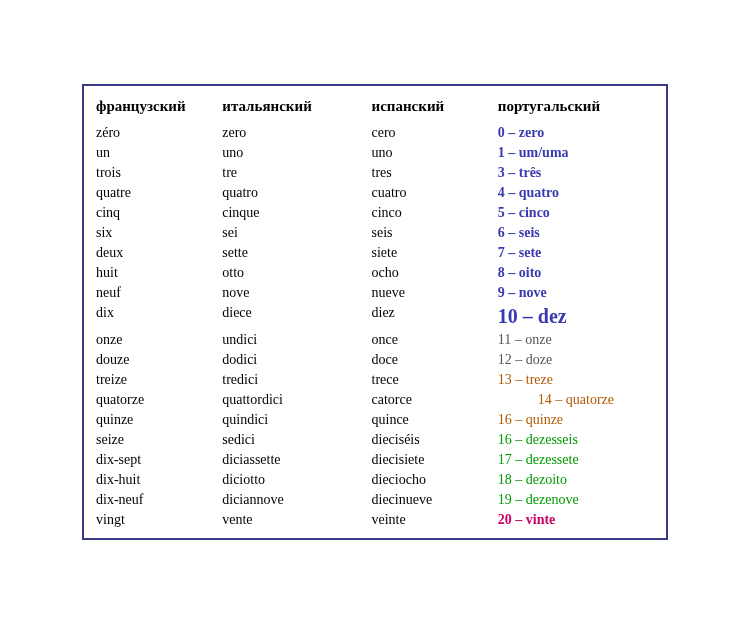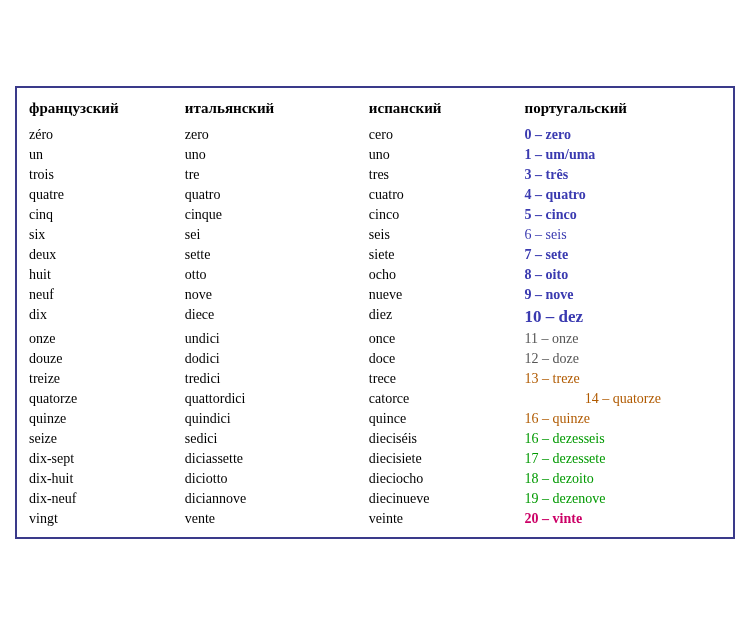--- a/index.html
+++ b/index.html
@@ -8,21 +8,21 @@
       height: 624px;
       background: #fff;
       font-family: 'Comic Sans MS', 'Chalkboard SE', cursive;
       display: flex;
       align-items: center;
       justify-content: center;
     }
     .table-container {
       border: 2px solid #3a3a8a;
       background: #fff;
-      width: 720px;
+      width: 586px;
       padding: 8px 4px;
     }
     table {
       width: 100%;
       border-collapse: collapse;
     }
     th {
       font-size: 15px;
       color: #000;
       font-weight: bold;
@@ -38,25 +38,25 @@
     .col-fr { width: 22%; }
     .col-it { width: 26%; }
     .col-es { width: 22%; }
     .col-pt { width: 30%; }
     .pt-0  { color: #3a3ab0; font-weight: bold; }
     .pt-1  { color: #3a3ab0; font-weight: bold; }
     .pt-2  { color: #3a3ab0; font-weight: bold; }
     .pt-3  { color: #3a3ab0; font-weight: bold; }
     .pt-4  { color: #3a3ab0; font-weight: bold; }
     .pt-5  { color: #3a3ab0; font-weight: bold; margin-top: 13px; }
-    .pt-6  { color: #3a3ab0; font-weight: normal; }
+    .pt-6  { color: #3a3ab0; font-weight: bold; }
     .pt-7  { color: #3a3ab0; font-weight: bold; }
     .pt-8  { color: #3a3ab0; font-weight: bold; }
     .pt-9  { color: #3a3ab0; font-weight: bold; }
-    .pt-10 { color: #3a3ab0; font-weight: bold; font-size: 17px; }
+    .pt-10 { color: #3a3ab0; font-weight: bold; font-size: 20px; }
     .pt-11 { color: #555; }
     .pt-12 { color: #555; }
     .pt-13 { color: #b05a00; margin-left: 32px; }
     .pt-14 { color: #b05a00; text-align: center; }
     .pt-15 { color: #b05a00; }
     .pt-16 { color: #009900; }
     .pt-17 { color: #009900; }
     .pt-18 { color: #009900; }
     .pt-19 { color: #009900; }
     .pt-20 { color: #cc0066; font-weight: bold; }

